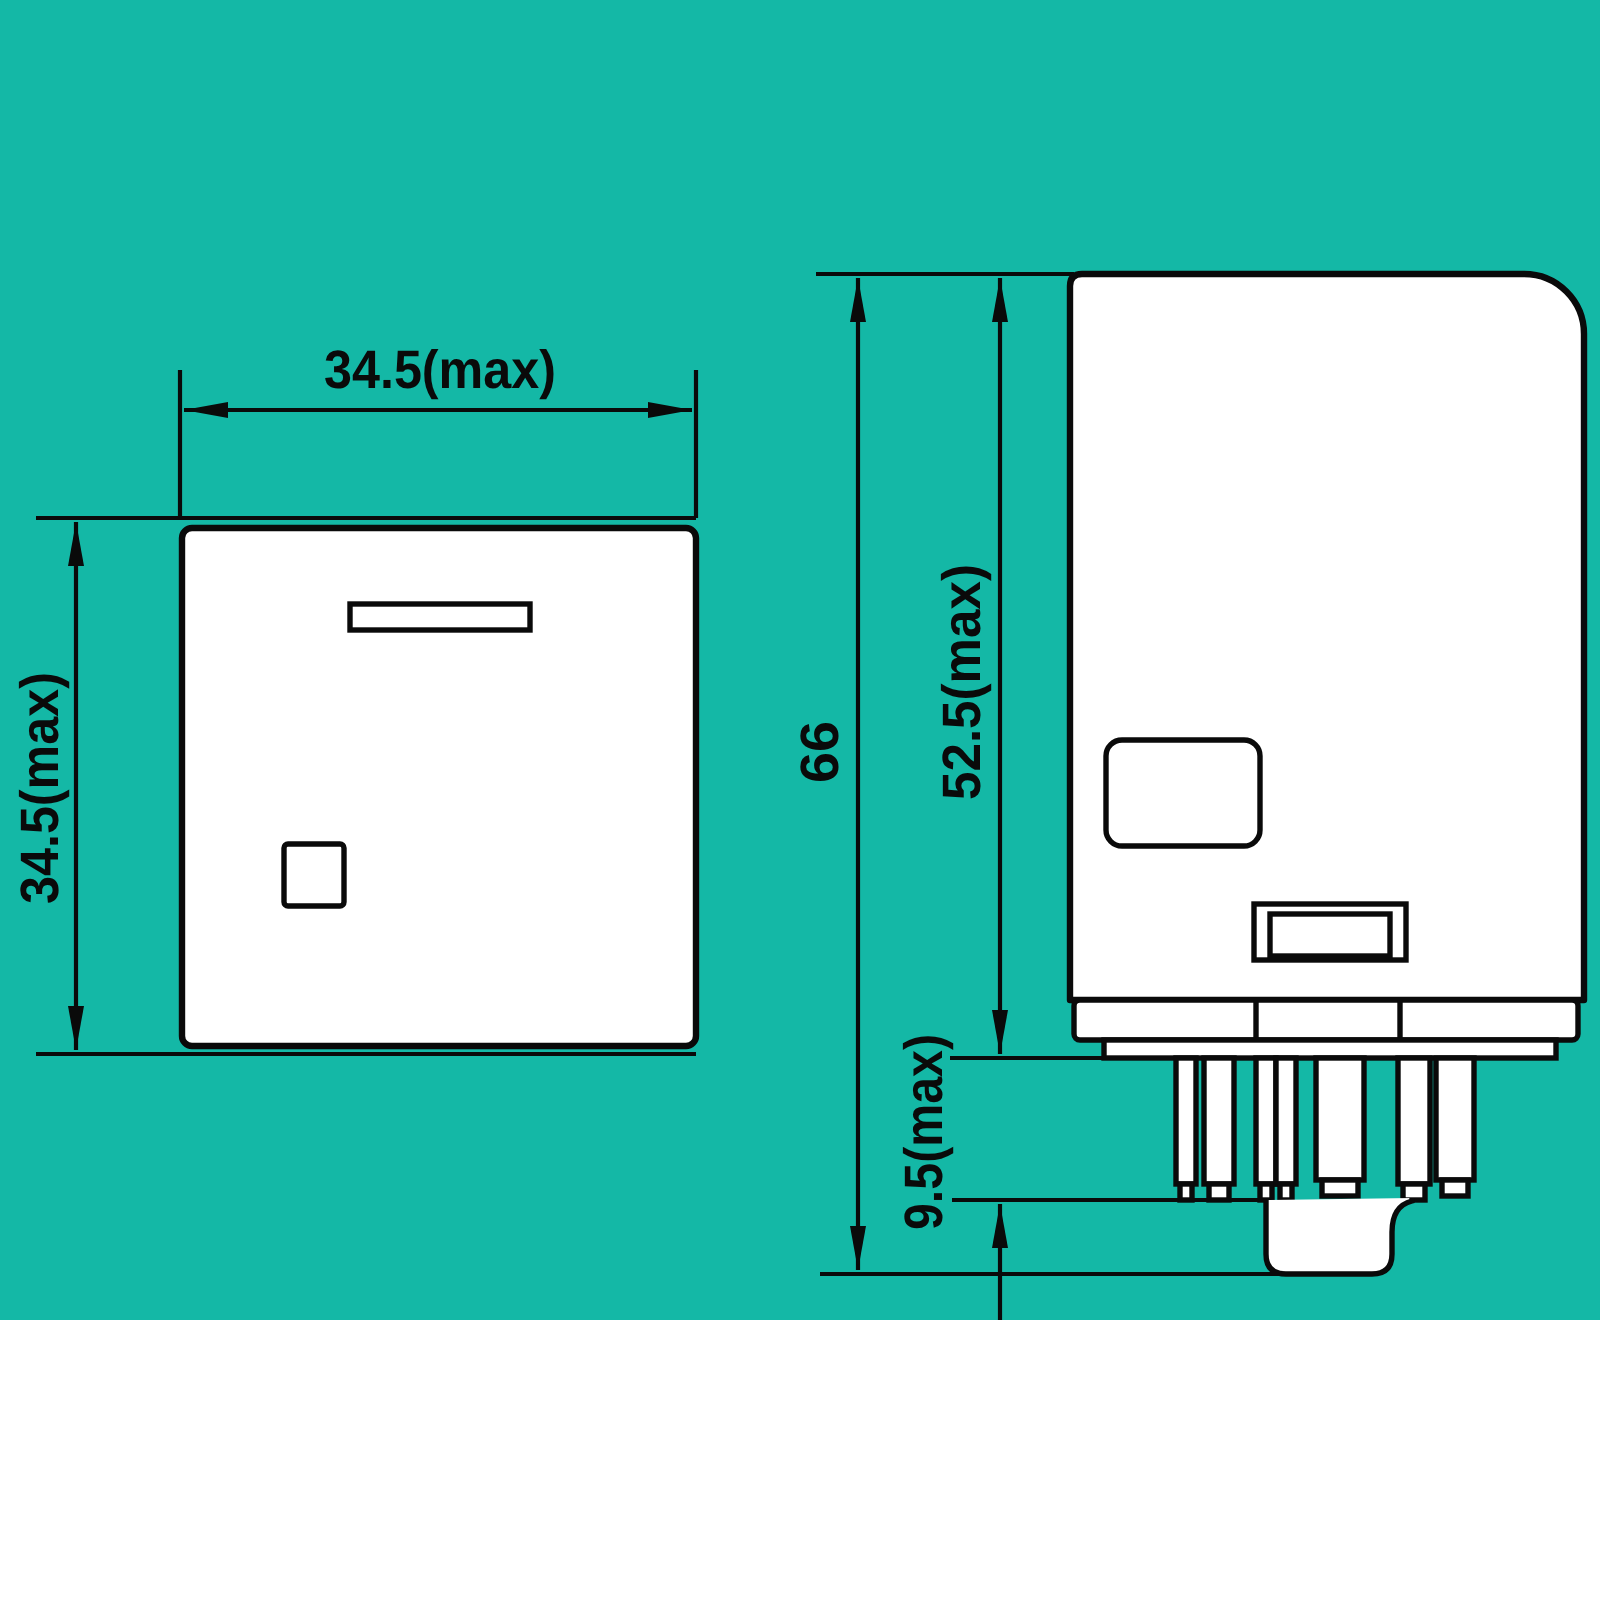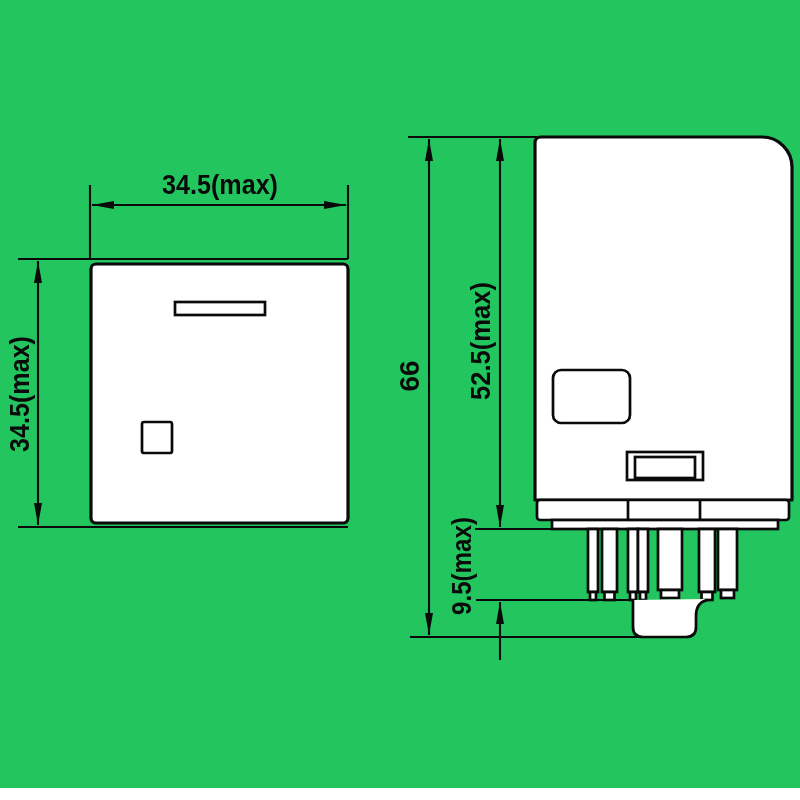--- a/index.html
+++ b/index.html
@@ -1,19 +1,19 @@
 <!DOCTYPE html>
 <html><head>
 <meta charset="utf-8">
 <style>
   html,body{margin:0;padding:0;background:#fff;}
   .stage{
     position:relative;
-    width:800px;height:788px;
-    background:#22c55e;
+    width:800px;height:660px;
+    background:#14b8a6;
     font-family:"Liberation Sans", sans-serif;
     overflow:hidden;
   }
   svg{display:block;width:800px;height:800px;}
   .outline{fill:#fff;stroke:#0a0a0a;stroke-width:3.2;stroke-linejoin:round;}
   .detail{fill:#fff;stroke:#0a0a0a;stroke-width:2.7;stroke-linejoin:miter;}
   .thin{fill:none;stroke:#0a0a0a;stroke-width:2.1;}
   .dimline{fill:none;stroke:#0a0a0a;stroke-width:2.1;}
   .dimtext{
     font-family:"Liberation Sans", sans-serif;

